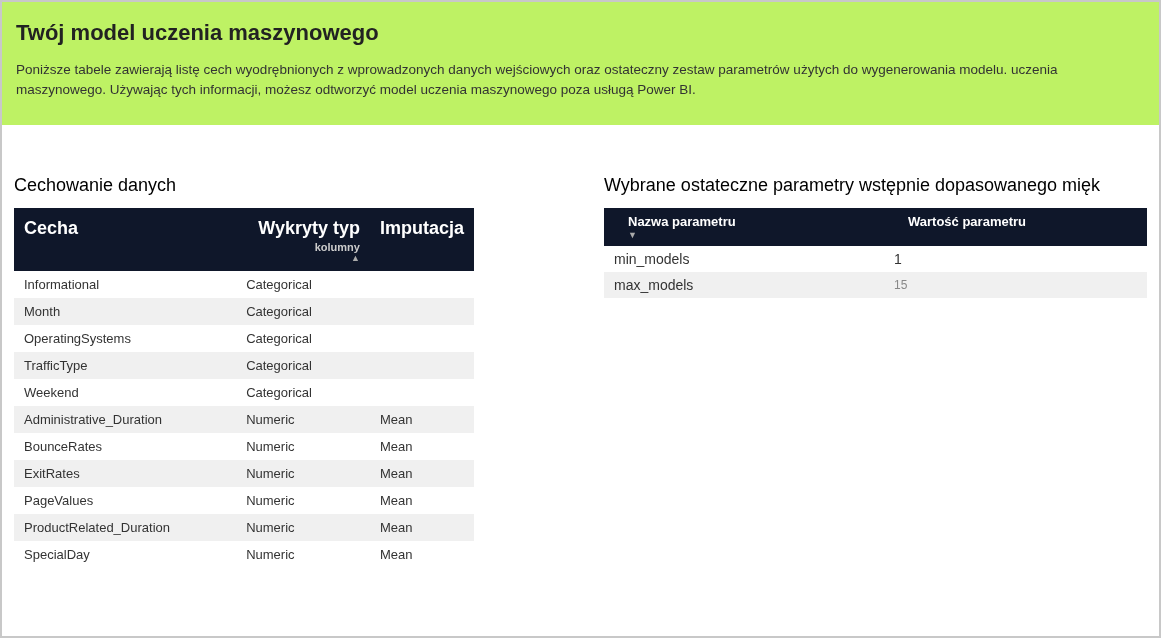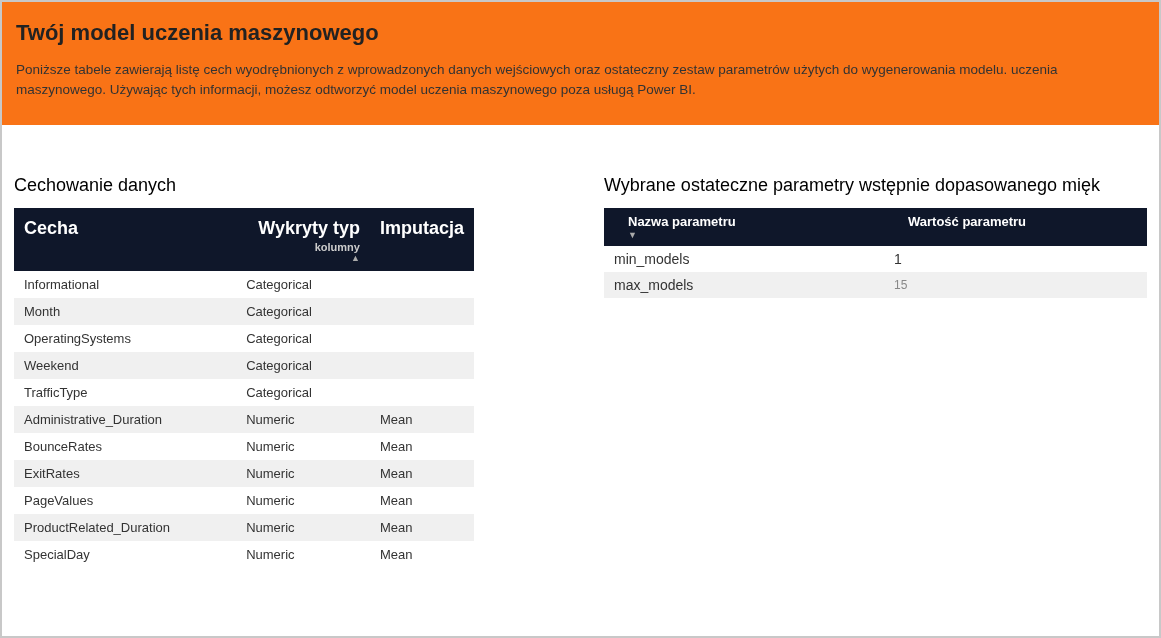--- a/index.html
+++ b/index.html
@@ -9,21 +9,21 @@
     }
     body {
       font-family: "Segoe UI", Tahoma, Geneva, sans-serif;
       background: #fff;
       width: 1161px;
       height: 638px;
       border: 2px solid #c8c8c8;
       overflow: hidden;
     }
     .header-section {
-      background: #f97316;
+      background: #bef264;
       padding: 18px 14px 24px 14px;
     }
     .page-title {
       font-size: 22px;
       font-weight: 600;
       color: #222;
       margin-bottom: 14px;
     }
     .page-description {
       font-size: 13.5px;
@@ -154,26 +154,26 @@
             <td>Month</td>
             <td>Categorical</td>
             <td></td>
           </tr>
           <tr>
             <td>OperatingSystems</td>
             <td>Categorical</td>
             <td></td>
           </tr>
           <tr>
+            <td>TrafficType</td>
+            <td>Categorical</td>
+            <td></td>
+          </tr>
+          <tr>
             <td>Weekend</td>
-            <td>Categorical</td>
-            <td></td>
-          </tr>
-          <tr>
-            <td>TrafficType</td>
             <td>Categorical</td>
             <td></td>
           </tr>
           <tr>
             <td>Administrative_Duration</td>
             <td>Numeric</td>
             <td>Mean</td>
           </tr>
           <tr>
             <td>BounceRates</td>

